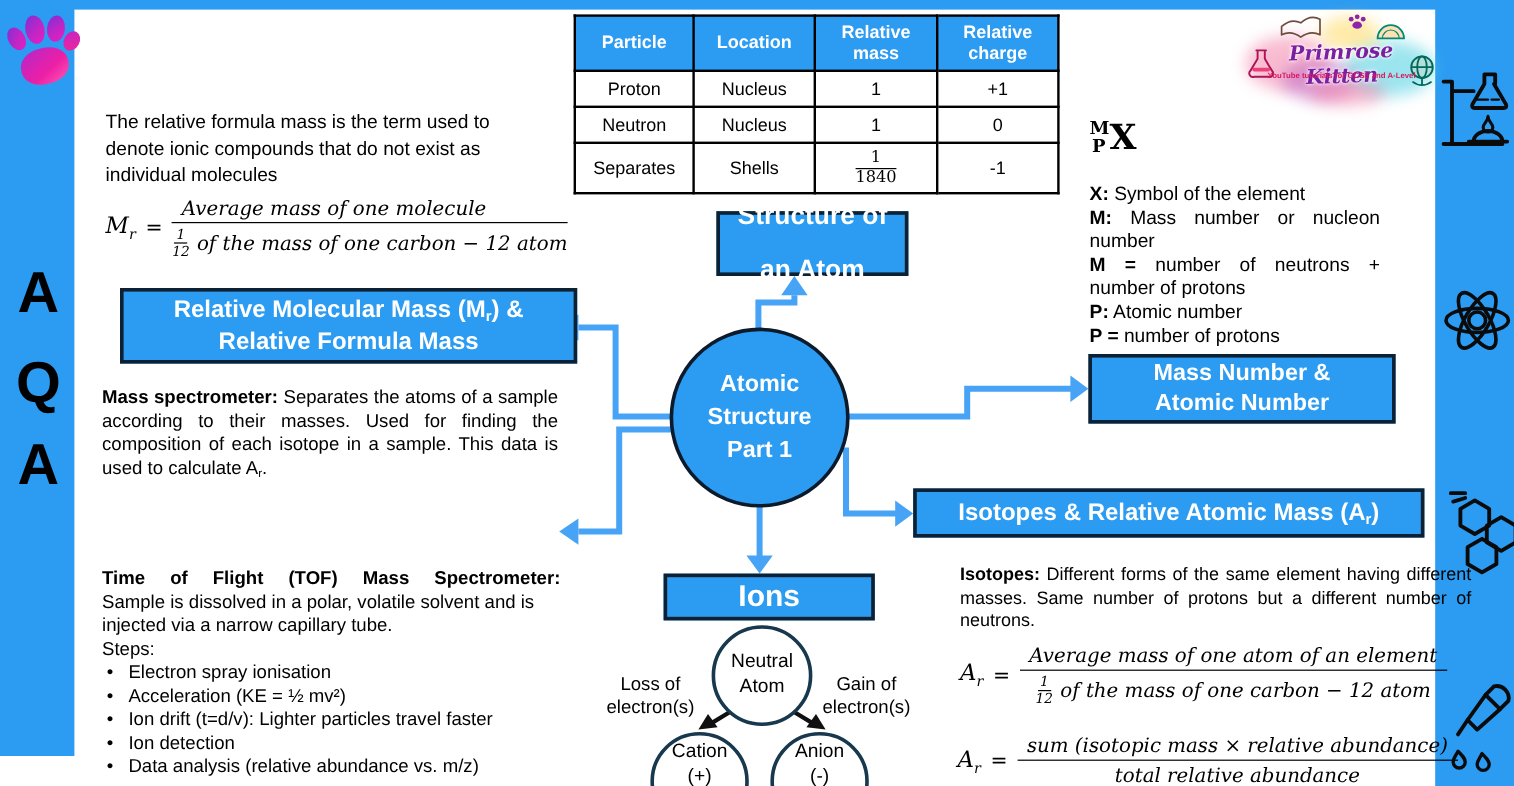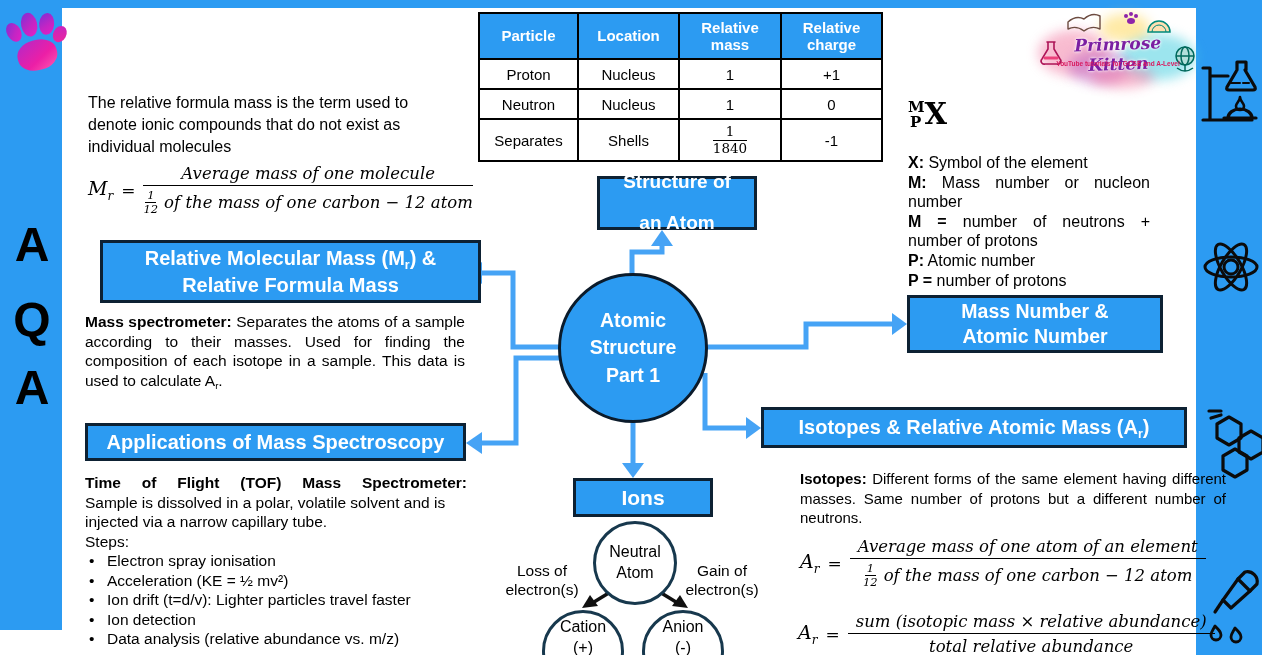--- a/index.html
+++ b/index.html
@@ -49,21 +49,21 @@
   .just{text-align:justify;}
   .stretch{text-align:justify;text-align-last:justify;}
   sub.inl{font-size:0.62em;vertical-align:-0.28em;}
 
   
   .formula{position:absolute;display:flex;align-items:center;gap:8px;font-family:"DejaVu Serif",serif;font-style:italic;}
   .flhs{font-size:19px;}
   .flhs sub{font-size:12px;font-style:italic;}
   .feq{font-size:17px;font-style:normal;}
   .frac2{display:flex;flex-direction:column;align-items:stretch;}
-  .fnum{font-size:16.5px;text-align:center;padding:0 8px 2px;border-bottom:1.6px solid #000;}
+  .fnum{font-size:16.5px;text-align:left;padding:0 8px 2px;border-bottom:1.6px solid #000;}
   .fden{display:flex;align-items:center;justify-content:center;gap:6px;font-size:16.5px;padding-top:3px;}
   .sfrac{display:inline-flex;flex-direction:column;align-items:center;font-size:11.5px;line-height:1.1;}
   .sfrac .n{border-bottom:1.2px solid #000;padding:0 2px;}
 
   
   .notation{position:absolute;left:908px;top:100px;display:flex;align-items:center;
             font-family:"DejaVu Serif",serif;font-weight:bold;}
   .notation .mp{display:flex;flex-direction:column;font-size:15px;line-height:0.98;}
   .notation .mp span:last-child{padding-left:2px;}
   .notation .bigx{font-size:29px;line-height:1;}
@@ -197,42 +197,39 @@
         <span>of the mass of one carbon − 12 atom</span>
       </span>
     </span>
   </div>
 
   <div class="box" style="left:85px;top:240px;width:381px;height:63px;font-size:20px;margin-left:15px;">
     <div><span>Relative Molecular Mass (M</span><sub>r</sub><span>) &amp;</span></div>
     <div>Relative Formula Mass</div>
   </div>
 
-  <div class="tblock just" style="left:85px;top:312px;width:380px;font-size:15.5px;line-height:19.5px;">
+  <div class="tblock just" style="left:85px;top:322px;width:380px;font-size:15.5px;line-height:19.5px;">
     <b>Mass spectrometer:</b><span> Separates the atoms of a sample according to their masses. Used for finding the composition of each isotope in a sample. This data is used to calculate A</span><sub class="inl">r</sub><span>.</span>
   </div>
 
-  <div class="box" style="left:85px;top:423px;width:381px;height:38px;font-size:20px;">
-    <div>Applications of Mass Spectroscopy</div>
-  </div>
 
   <div class="tblock" style="left:85px;top:473px;width:382px;font-size:15.5px;line-height:19.5px;">
     <div class="stretch" style="font-weight:bold">Time of Flight (TOF) Mass Spectrometer:</div>
     <div>Sample is dissolved in a polar, volatile solvent and is injected via a narrow capillary tube.</div>
     <div>Steps:</div>
     <ul class="tof-list">
       <li>Electron spray ionisation</li>
       <li>Acceleration (KE = ½ mv²)</li>
       <li>Ion drift (t=d/v): Lighter particles travel faster</li>
       <li>Ion detection</li>
       <li>Data analysis (relative abundance vs. m/z)</li>
     </ul>
   </div>
 
-  <div class="box" style="left:597px;top:176px;width:160px;height:54px;font-size:19px;line-height:1.3;gap:16px;">
+  <div class="box" style="left:597px;top:176px;width:160px;height:54px;font-size:22px;line-height:1.3;gap:16px;">
     <div>Structure of</div>
     <div>an Atom</div>
   </div>
 
   <div class="hub">
     <div>Atomic</div>
     <div>Structure</div>
     <div>Part 1</div>
   </div>
 
@@ -284,21 +281,21 @@
     <span class="flhs"><span>A</span><sub>r</sub></span>
     <span class="feq">=</span>
     <span class="frac2">
       <span class="fnum">sum (isotopic mass × relative abundance)</span>
       <span class="fden">
           <span>total relative abundance</span>
         </span>
     </span>
   </div>
 
-  <div class="box" style="left:573px;top:478px;width:140px;height:39px;font-size:21px;">
+  <div class="box" style="left:553px;top:478px;width:176px;height:39px;font-size:25px;">
     <div>Ions</div>
   </div>
 
   <div class="scircle" style="left:593px;top:521px;width:84px;height:84px;">
     <div>Neutral</div>
     <div>Atom</div>
   </div>
   <div class="iontag" style="left:498px;top:561px;width:88px;">Loss of electron(s)</div>
   <div class="iontag" style="left:676px;top:561px;width:92px;">Gain of electron(s)</div>
 

